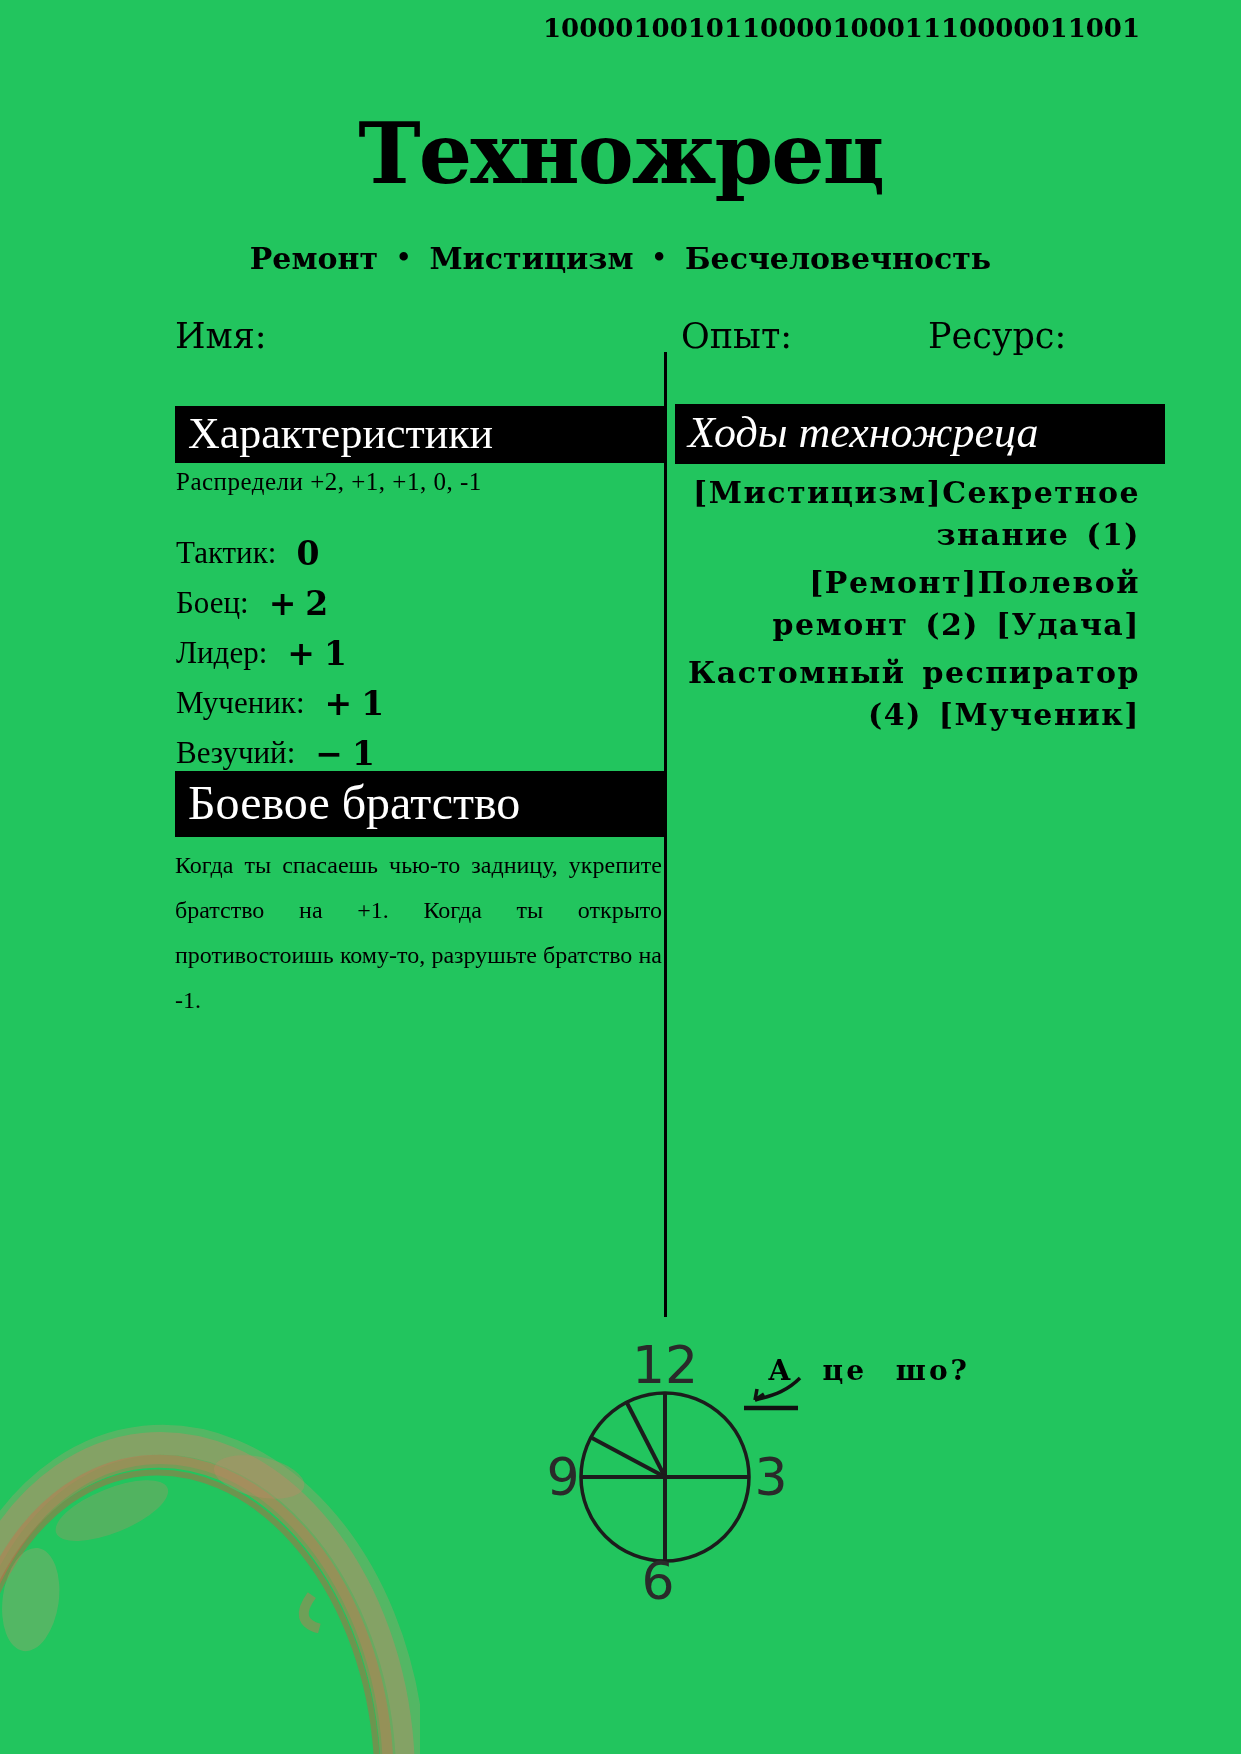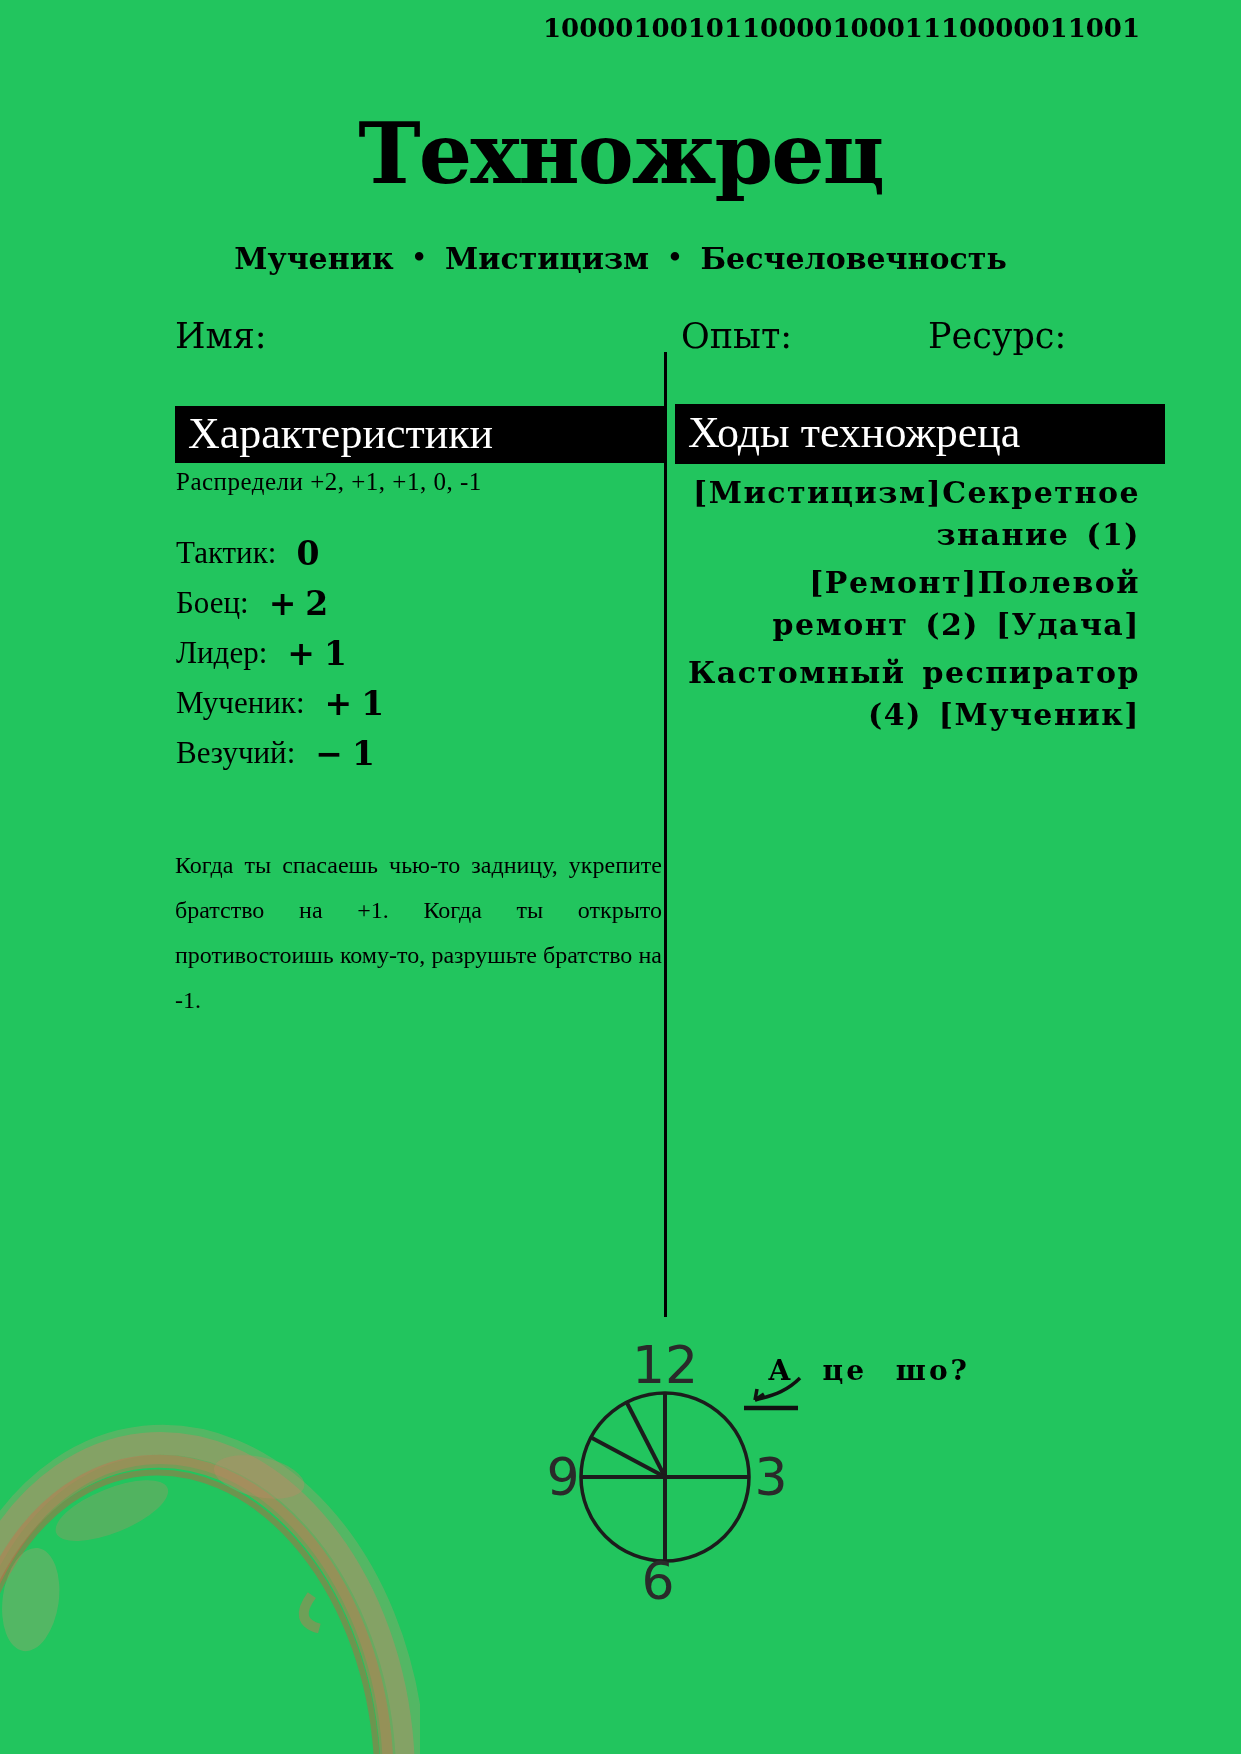--- a/index.html
+++ b/index.html
@@ -13,21 +13,21 @@
             align-items:center;font-family:"DejaVu Serif",serif;font-weight:700;font-size:30px;}
   .subtitle .bullet{font-size:24px;margin:0 18px;position:relative;top:-2px;}
   .field-label{position:absolute;font-family:"DejaVu Serif",serif;font-size:35px;}
   .name-label{left:175px;top:316px;}
   .exp-label{left:681px;top:316px;}
   .res-label{left:928px;top:316px;}
   .bar{position:absolute;background:#000;color:#fff;font-family:"Liberation Serif",serif;
        padding-left:13px;white-space:nowrap;overflow:hidden;}
   .bar-characteristics{left:175px;top:406px;width:476px;height:57px;font-size:44px;line-height:56px;}
   .bar-brotherhood{left:175px;top:771px;width:476px;height:66px;font-size:48px;line-height:63px;}
-  .bar-moves{left:675px;top:404px;width:477px;height:60px;font-size:44px;line-height:58px;}
+  .bar-moves{left:675px;top:404px;width:477px;height:60px;font-size:44px;line-height:58px;font-style:italic;}
   .hint{position:absolute;left:176px;top:468px;font-size:25px;letter-spacing:0.5px;}
   .stats{position:absolute;left:176px;top:528px;width:480px;}
   .stat-row{display:flex;align-items:center;height:50px;}
   .stat-label{font-size:31px;}
   .stat-value{font-family:"DejaVu Serif",serif;font-weight:700;font-size:33px;margin-left:20px;
               letter-spacing:9px;}
   .brotherhood-text{position:absolute;left:175px;top:843px;width:487px;margin:0;
                     font-size:24px;line-height:45px;text-align:justify;text-align-last:left;}
   .divider{position:absolute;left:664px;top:352px;width:3px;height:965px;background:#000;}
   .moves{position:absolute;left:682px;top:472px;width:458px;font-family:"DejaVu Serif",serif;
@@ -45,21 +45,21 @@
 </head>
 <body>
 
 <div class="page">
 
   <div class="binary">100001001011000010001110000011001</div>
 
   <h1 class="title">Техножрец</h1>
 
   <div class="subtitle">
-    <span>Мученик</span>
+    <span>Ремонт</span>
     <span class="bullet">•</span>
     <span>Мистицизм</span>
     <span class="bullet">•</span>
     <span>Бесчеловечность</span>
   </div>
 
   <div class="field-label name-label">Имя:</div>
   <div class="field-label exp-label">Опыт:</div>
   <div class="field-label res-label">Ресурс:</div>
 
@@ -82,20 +82,21 @@
     <div class="stat-row">
       <span class="stat-label">Мученик:</span>
       <span class="stat-value">+1</span>
     </div>
     <div class="stat-row">
       <span class="stat-label">Везучий:</span>
       <span class="stat-value">−1</span>
     </div>
   </div>
 
+  <div class="bar bar-brotherhood">Боевое братство</div>
   <p class="brotherhood-text">Когда ты спасаешь чью-то задницу, укрепите братство на +1. Когда ты открыто противостоишь кому-то, разрушьте братство на -1.</p>
 
   <div class="divider"></div>
 
   <div class="bar bar-moves">Ходы техножреца</div>
 
   <div class="moves">
     <div class="move">[Мистицизм]Секретное знание (1)</div>
     <div class="move">[Ремонт]Полевой ремонт (2) [Удача]</div>
     <div class="move gap">Кастомный респиратор (4) [Мученик]</div>

